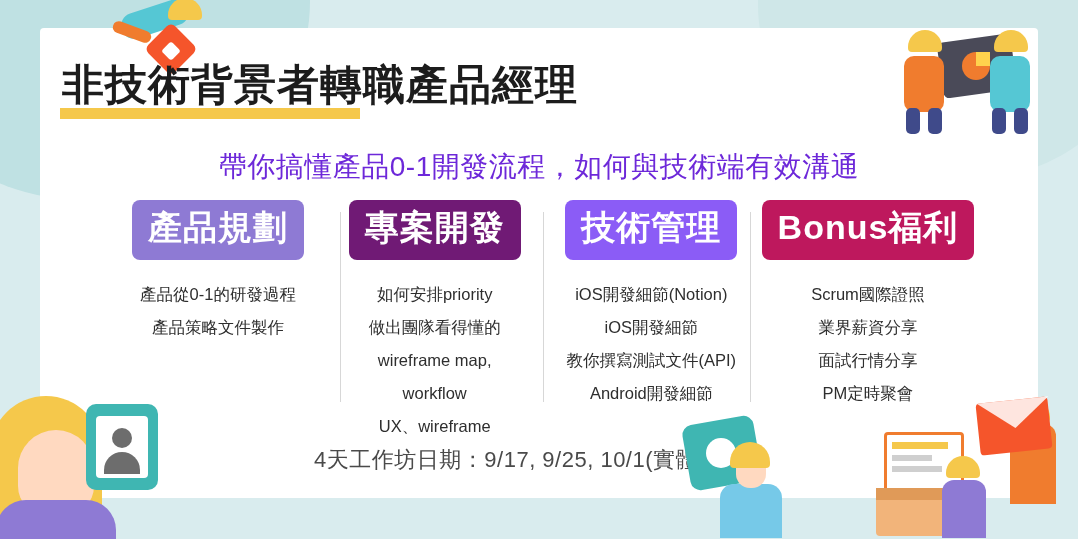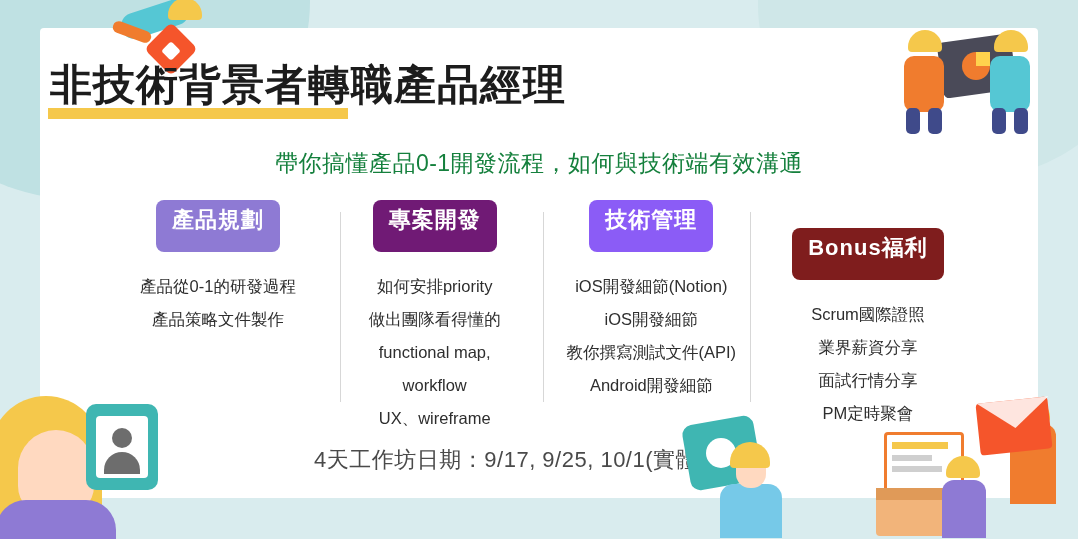--- a/index.html
+++ b/index.html
@@ -48,21 +48,21 @@
   }
   
   .bottom-strip {
     position: absolute;
     left: 0; bottom: 0;
     width: 1078px; height: 44px;
     background: #d9ecee;
   }
   .title-wrap {
     position: absolute;
-    left: 50px;
+    left: 62px;
     top: 62px;
     width: 700px;
     font-family: Liberation Serif, serif;
   }
   .title-highlight {
     position: absolute;
     left: -2px;
     top: 46px;
     width: 300px;
     height: 11px;
@@ -78,52 +78,52 @@
     letter-spacing: 1px;
     line-height: 1.1;
     margin: 0;
   }
   .subtitle {
     position: absolute;
     top: 148px;
     left: 0;
     width: 1078px;
     text-align: center;
-    font-size: 23px;
-    color: #15803d;
+    font-size: 28px;
+    color: #6d28d9;
     letter-spacing: 0.5px;
   }
   .columns {
     position: absolute;
     top: 200px;
     left: 118px;
     width: 850px;
     display: flex;
     justify-content: space-between;
   }
   .col {
     width: 200px;
     display: flex;
     flex-direction: column;
     align-items: center;
   }
   .col-head {
     display: inline-block;
-    padding: 5px 16px 17px 16px;
+    padding: 5px 16px 9px 16px;
     border-radius: 8px;
     color: #ffffff;
-    font-size: 22px;
+    font-size: 34px;
     font-weight: bold;
     letter-spacing: 1px;
     white-space: nowrap;
   }
   .head-purple { background: #8e7ad4; }
   .head-teal   { background: #701a75; }
   .head-blue   { background: #8b5cf6; }
-  .head-orange { background: #7f1d1d; margin-top: 28px; }
+  .head-orange { background: #be185d; }
   .col-body {
     margin-top: 18px;
     text-align: center;
     font-size: 16.5px;
     line-height: 2.0;
     color: #2e2e2e;
     white-space: nowrap;
   }
   .divider {
     position: absolute;
@@ -261,21 +261,21 @@
         <div>產品從0-1的研發過程</div>
         <div>產品策略文件製作</div>
       </div>
     </div>
 
     <div class="col">
       <div class="col-head head-teal">專案開發</div>
       <div class="col-body">
         <div>如何安排priority</div>
         <div>做出團隊看得懂的</div>
-        <div>functional map,</div>
+        <div>wireframe map,</div>
         <div>workflow</div>
         <div>UX、wireframe</div>
       </div>
     </div>
 
     <div class="col">
       <div class="col-head head-blue">技術管理</div>
       <div class="col-body">
         <div>iOS開發細節(Notion)</div>
         <div>iOS開發細節</div>

